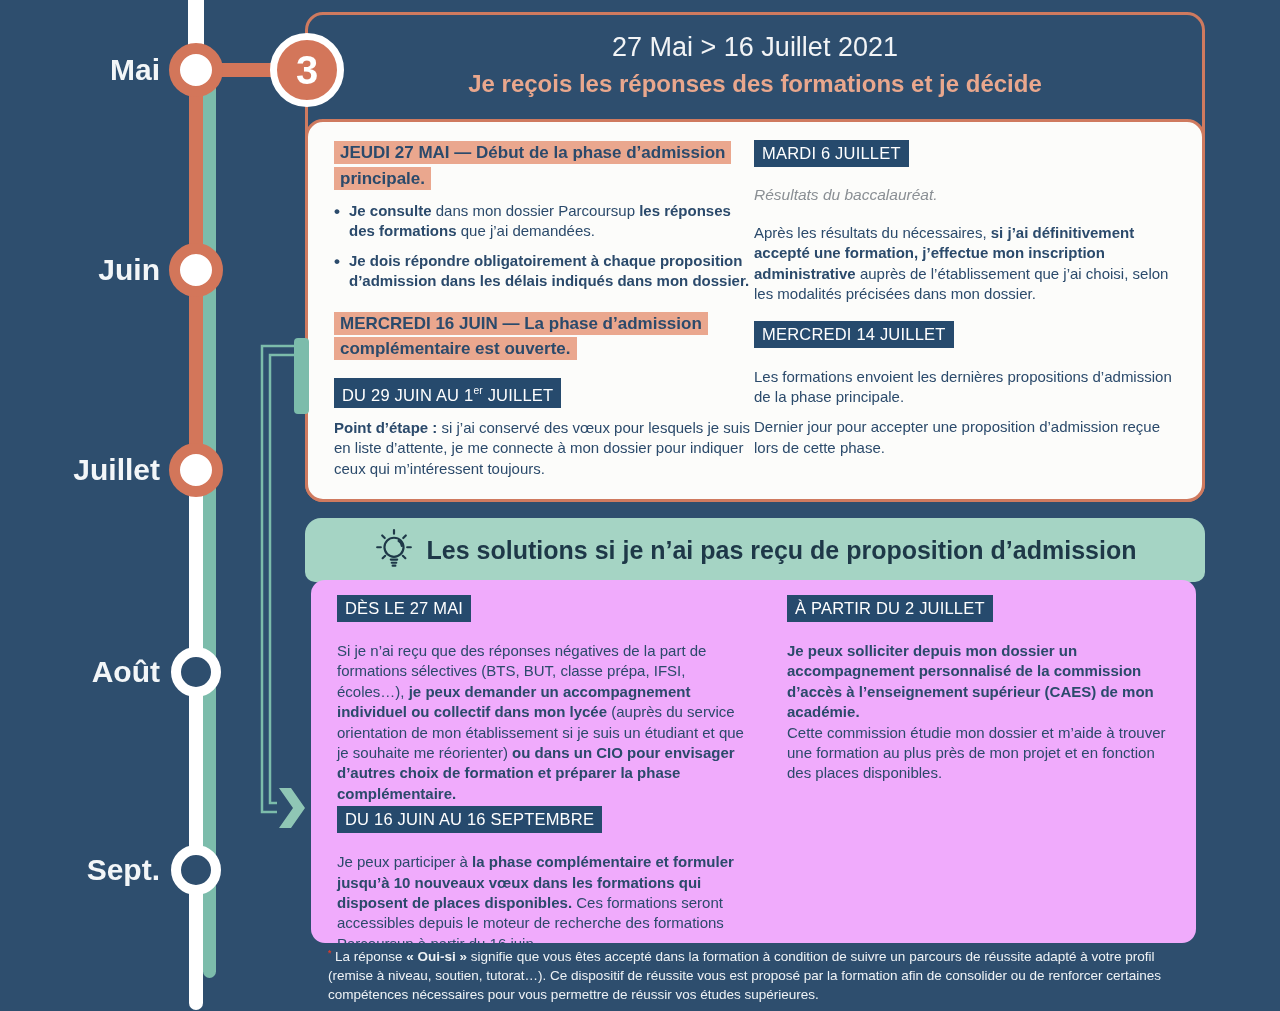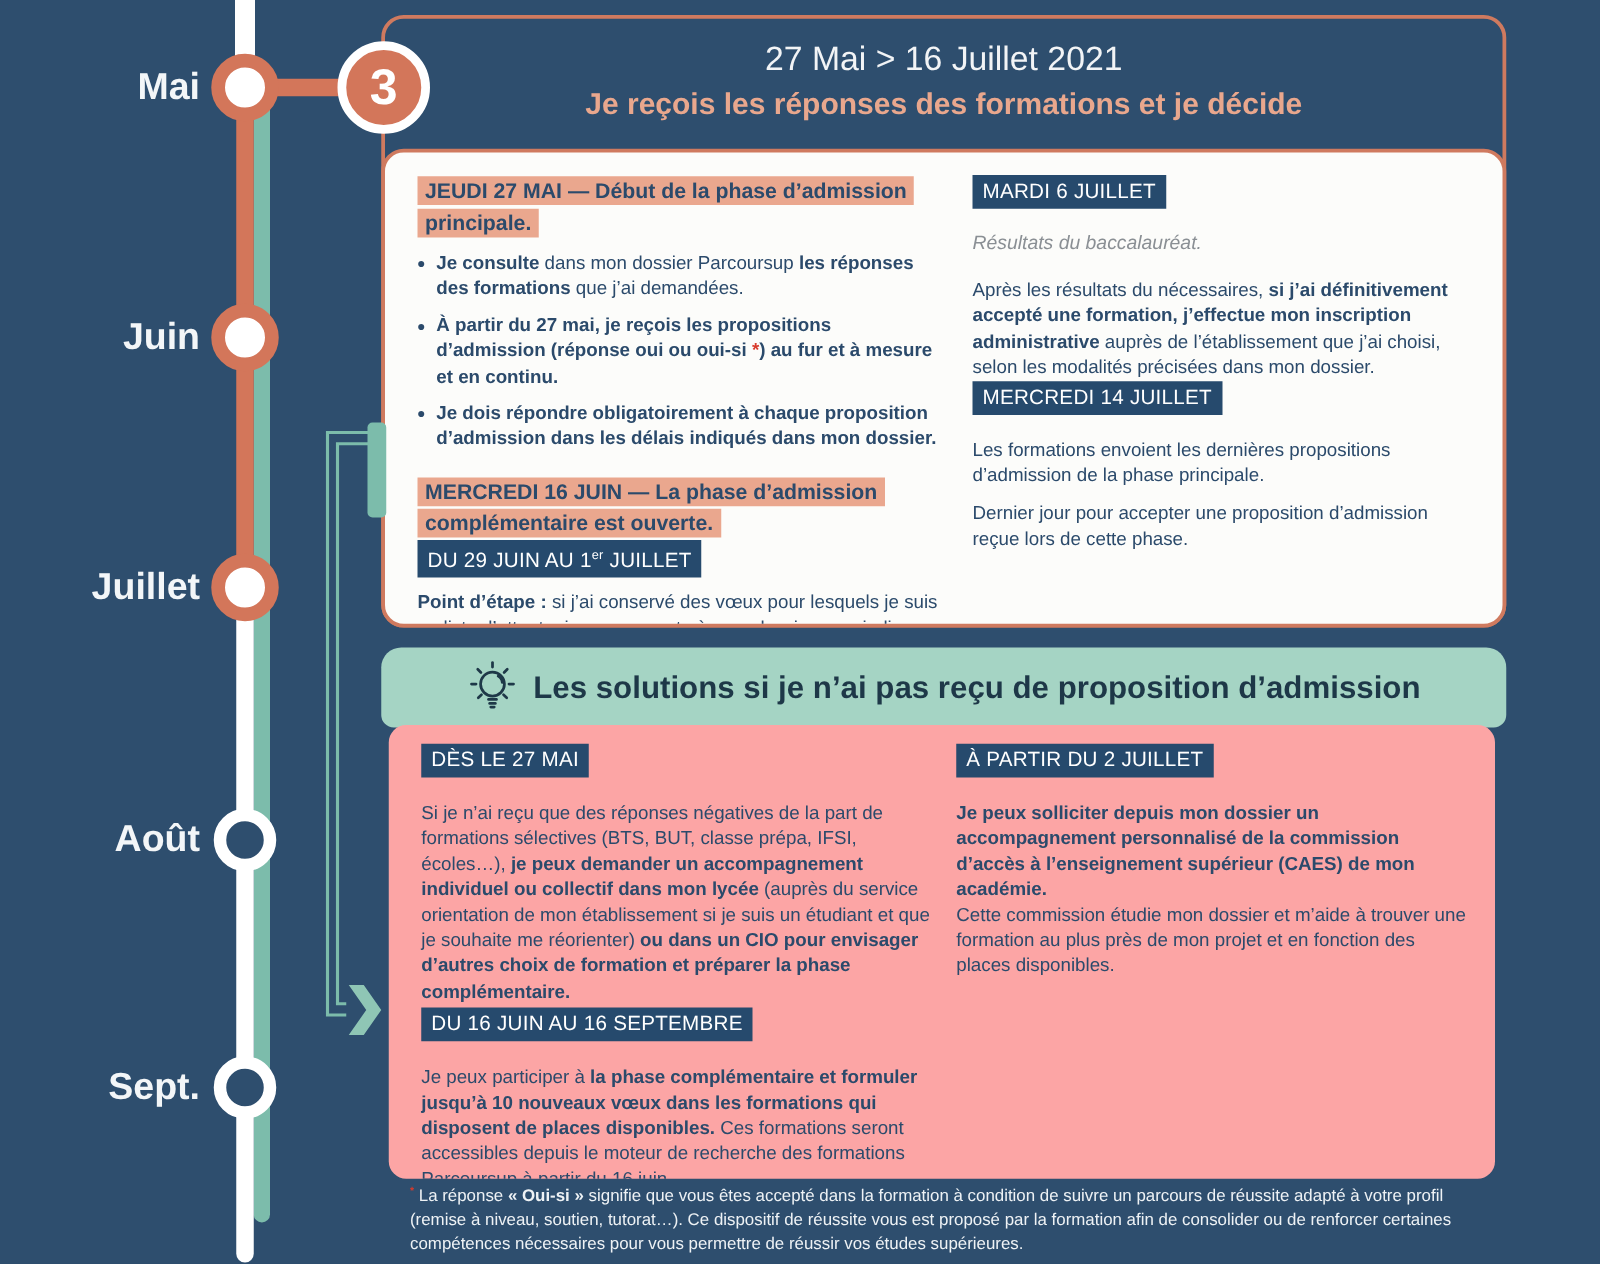--- a/index.html
+++ b/index.html
@@ -31,33 +31,33 @@
   .panel1{
     left:305px;top:12px;width:900px;height:490px;box-sizing:border-box;
     border:3px solid #cf7a5f;border-radius:18px;z-index:2;
   }
   .p1-head{padding-top:15px;text-align:center;}
   .p1-dates{color:#f2f4f6;font-weight:normal;font-size:27px;line-height:34px;}
   .p1-title{color:#e9a78d;font-weight:bold;font-size:24px;line-height:32px;margin-top:4px;}
   .p1-white{
     position:absolute;left:-3px;right:-3px;top:104px;bottom:-3px;box-sizing:border-box;
     background:#fcfcfa;border:3px solid #cf7a5f;border-radius:18px;
-    padding:18px 20px 12px 26px;display:flex;gap:24px;overflow:hidden;
+    padding:18px 20px 12px 26px;display:flex;overflow:hidden;
   }
   
   .panel2{left:305px;top:518px;width:900px;height:425px;z-index:2;}
   .p2-head{
     position:absolute;left:0;right:0;top:0;height:64px;background:#a5d4c4;
     border-radius:16px 16px 10px 10px;display:flex;align-items:center;justify-content:center;gap:13px;
   }
   .p2-title{color:#1e3848;font-weight:bold;font-size:25px;}
   .p2-white{
     position:absolute;left:6px;right:9px;top:62px;bottom:0;box-sizing:border-box;
-    background:#fca5a5;border-radius:14px;
-    padding:15px 18px 10px 26px;display:flex;gap:8px;overflow:hidden;
+    background:#f0abfc;border-radius:14px;
+    padding:15px 18px 10px 26px;display:flex;gap:30px;overflow:hidden;
   }
   
   .col-l{width:420px;flex:none;}
   .col-r{flex:1;}
   .badge{
     display:inline-block;background:#264a6d;color:#ffffff;font-weight:normal;
     font-size:16.5px;line-height:20px;padding:3px 8px 4px;letter-spacing:0.2px;
   }
   .hl{
     display:inline;background:#eaa78e;color:#2b4a6b;font-weight:bold;
@@ -65,21 +65,21 @@
     -webkit-box-decoration-break:clone;box-decoration-break:clone;
   }
   .para{color:#2b4a6b;font-size:15px;line-height:1.36;}
   .gray-i{color:#8a8f94;font-style:italic;font-size:15.5px;}
   .b{font-weight:bold;}
   .red{color:#d93a2b;}
   sup{font-size:0.62em;}
   ul.blist{list-style:none;margin:10px 0 0 0;padding:0;}
   ul.blist li{position:relative;padding-left:15px;margin-bottom:9px;color:#2b4a6b;font-size:15px;line-height:1.36;}
   ul.blist li::before{content:"\2022";position:absolute;left:0;top:-1px;font-weight:bold;font-size:17px;color:#2b4a6b;}
-  .mt8{margin-top:19px;} .mt10{margin-top:10px;} .mt14{margin-top:2px;} .mt16{}
+  .mt8{margin-top:19px;} .mt10{margin-top:10px;} .mt14{margin-top:2px;} .mt16{margin-top:16px;}
   
   .footnote{left:328px;top:947px;width:845px;color:#eef2f5;font-size:13.5px;line-height:1.42;z-index:2;}
 </style>
 </head>
 <body>
 
 <div class="abs tl-white-top"></div>
 <div class="abs tl-teal"></div>
 <div class="abs tl-salmon"></div>
 <div class="abs tl-white-bottom"></div>
@@ -113,21 +113,20 @@
     <div class="p1-dates">27 Mai &gt; 16 Juillet 2021</div>
     <div class="p1-title">Je reçois les réponses des formations et je décide</div>
   </div>
   <div class="p1-white">
     <div class="col-l">
       <div>
         <span class="hl">JEUDI 27 MAI — Début de la phase d’admission principale.</span>
       </div>
       <ul class="blist">
         <li><span class="b">Je consulte</span><span> dans mon dossier Parcoursup </span><span class="b">les réponses des formations</span><span> que j’ai demandées.</span></li>
-        <li><span class="b">À partir du 27 mai, je reçois les propositions d’admission (réponse oui ou oui-si </span><span class="b red">*</span><span class="b">) au fur et à mesure et en continu.</span></li>
         <li><span class="b">Je dois répondre obligatoirement à chaque proposition d’admission dans les délais indiqués dans mon dossier.</span></li>
       </ul>
       <div class="mt8">
         <span class="hl">MERCREDI 16 JUIN — La phase d’admission complémentaire est ouverte.</span>
       </div>
       <div class="mt16">
         <span class="badge"><span>DU 29 JUIN AU 1</span><sup>er</sup><span> JUILLET</span></span>
       </div>
       <div class="para mt10"><span class="b">Point d’étape :</span><span> si j’ai conservé des vœux pour lesquels je suis en liste d’attente, je me connecte à mon dossier pour indiquer ceux qui m’intéressent toujours.</span></div>
     </div>

